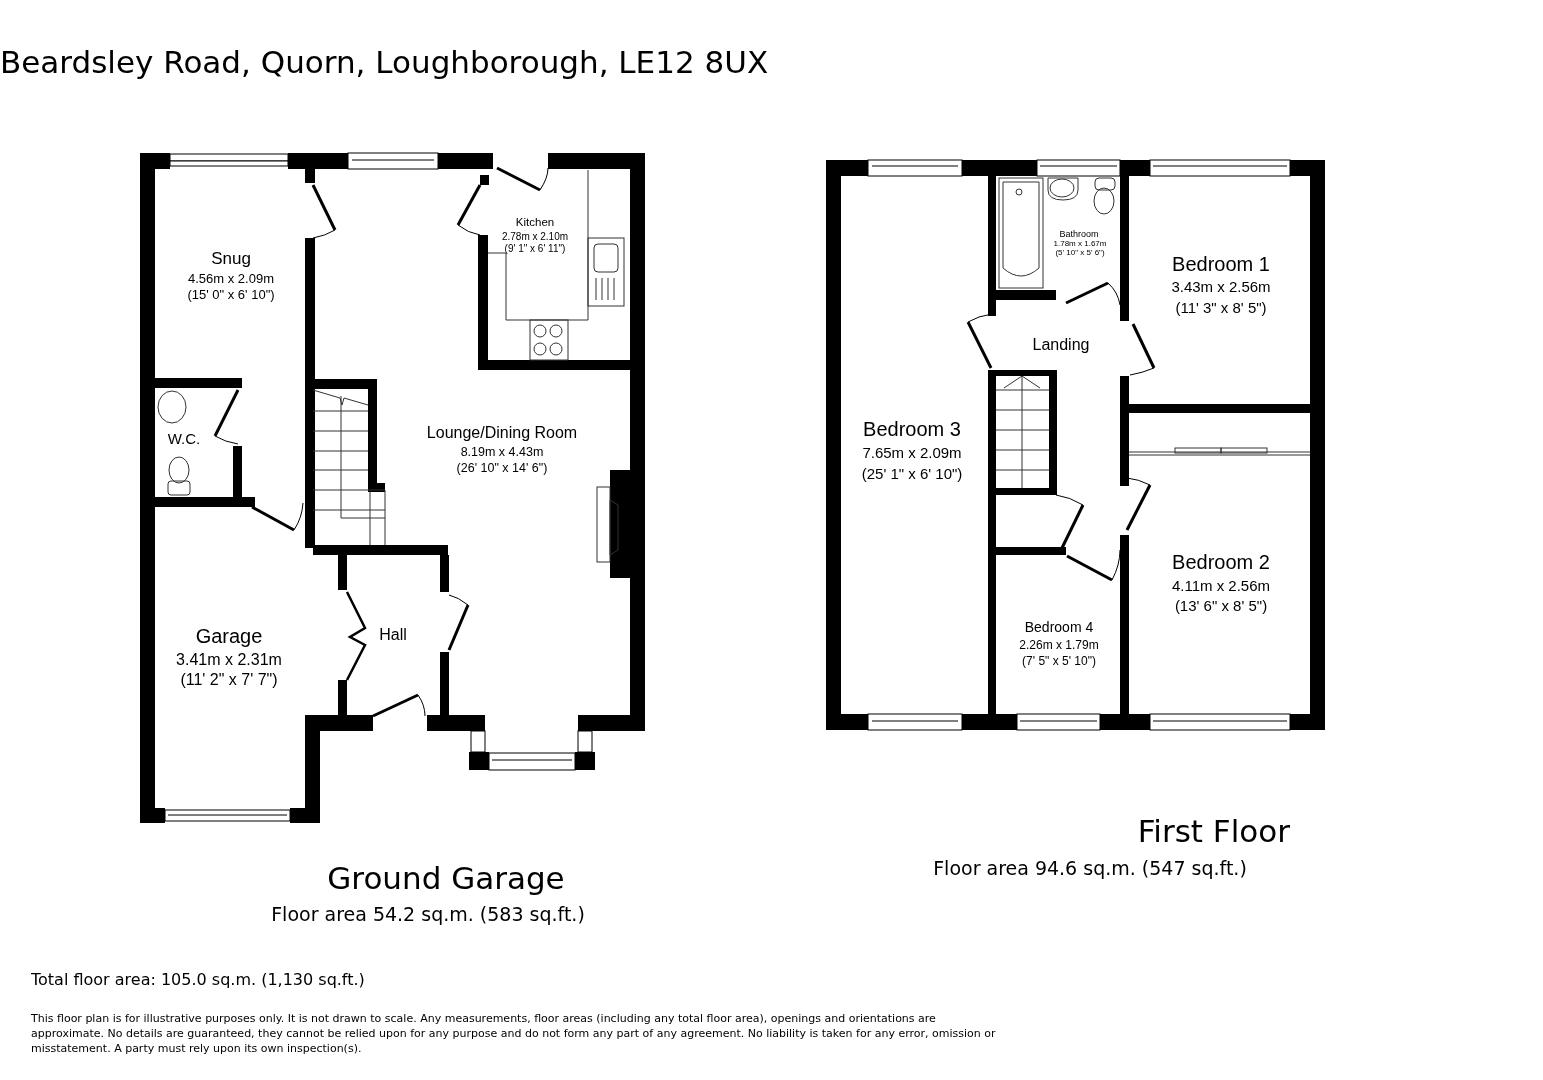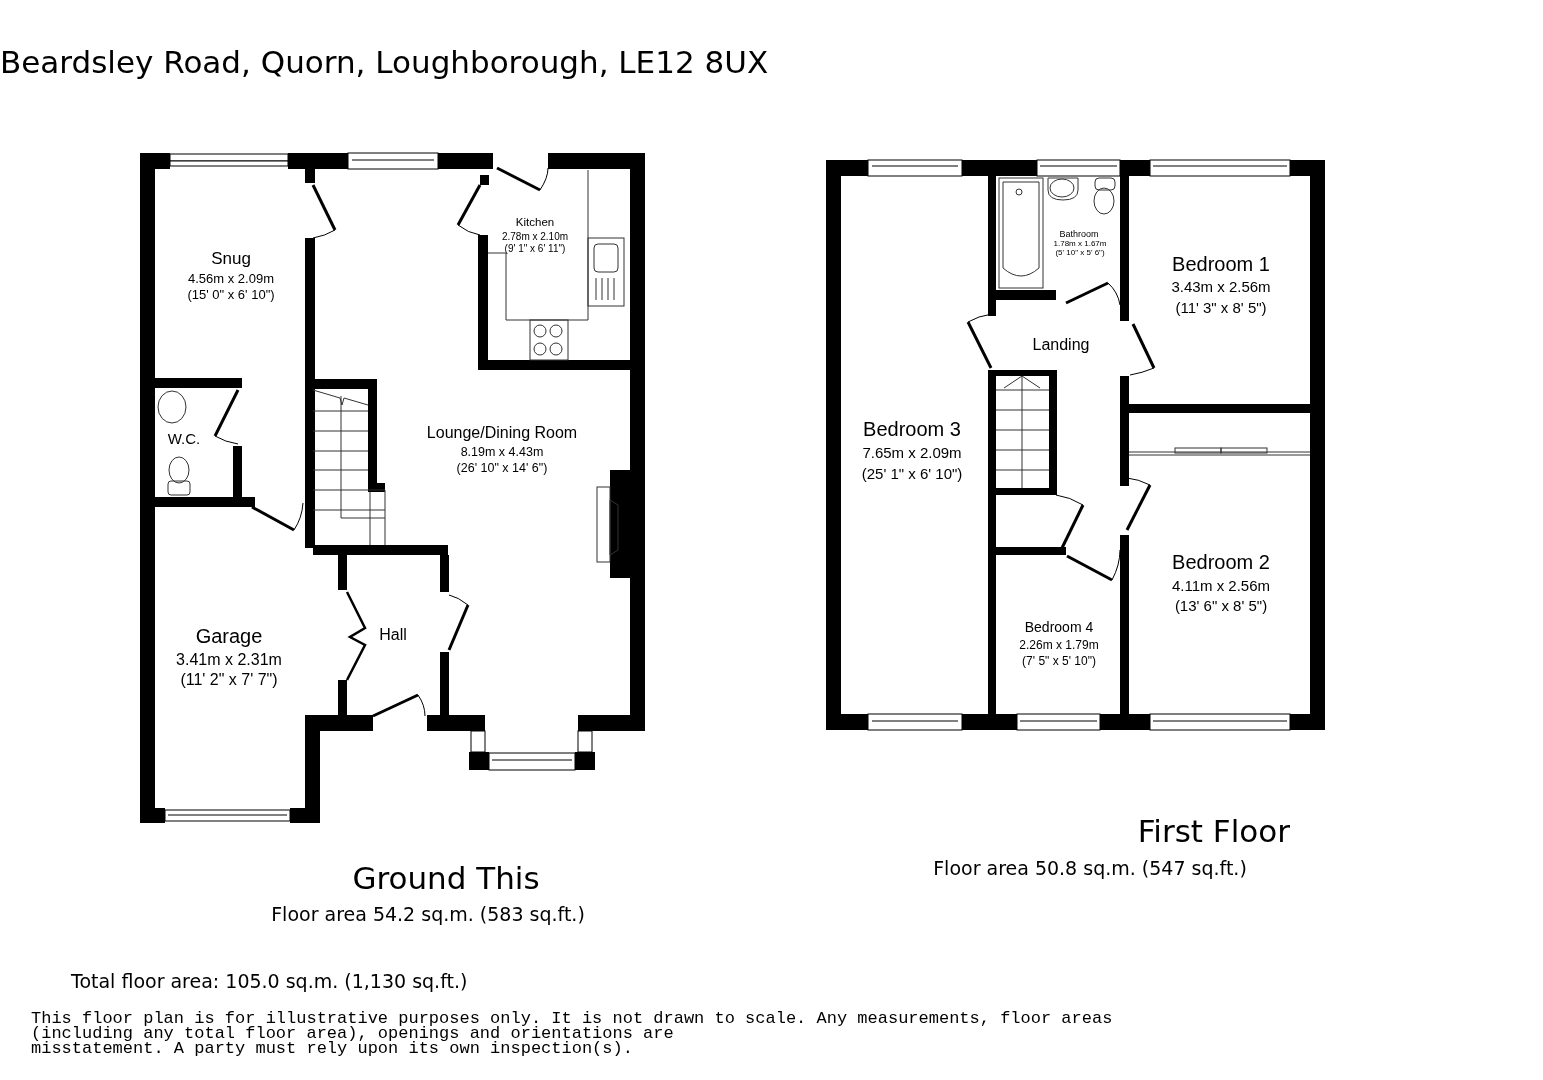--- a/index.html
+++ b/index.html
@@ -1,22 +1,22 @@
 <!DOCTYPE html>
 <html><head>
 <meta charset="utf-8">
 <style>
   html, body { margin:0; padding:0; background:#ffffff; }
   body { width:1543px; height:1080px; position:relative; overflow:hidden; font-family:"DejaVu Sans", sans-serif; color:#000; }
   .abs { position:absolute; }
   .title { left:0; width:1508px; top:44px; font-size:31px; font-family:"DejaVu Sans", sans-serif; }
   .floor-name { font-size:31px; text-align:center; }
   .floor-area { font-size:19px; text-align:center; }
-  .total { left:31px; top:970px; font-size:19px;margin-left:40px; }
-  .disclaimer { left:31px; top:1011px; width:1100px; font-size:17px; line-height:15px;font-family:Liberation Mono, monospace; }
+  .total { left:31px; top:970px; font-size:16px; }
+  .disclaimer { left:31px; top:1011px; width:1100px; font-size:11px; line-height:15px; }
   svg text { font-family:"Liberation Sans", sans-serif; fill:#000; }
   .plan { position:absolute; left:0; top:0; }
 </style>
 </head>
 <body>
 
 <div class="abs title">Beardsley Road, Quorn, Loughborough, LE12 8UX</div>
 
 <svg class="plan" width="1543" height="1080" viewBox="0 0 1543 1080">
 
@@ -255,23 +255,24 @@
       <text x="1221" y="591" font-size="15">4.11m x 2.56m</text>
       <text x="1221" y="611" font-size="15">(13' 6" x 8' 5")</text>
 
       <text x="1059" y="632" font-size="14">Bedroom 4</text>
       <text x="1059" y="649" font-size="12">2.26m x 1.79m</text>
       <text x="1059" y="665" font-size="12">(7' 5" x 5' 10")</text>
     </g>
   </g>
 </svg>
 
-<div class="abs floor-name" style="left:246px; width:400px; top:860px;">Ground This</div>
+<div class="abs floor-name" style="left:246px; width:400px; top:860px;">Ground Garage</div>
 <div class="abs floor-area" style="left:228px; width:400px; top:903px;">Floor area 54.2 sq.m. (583 sq.ft.)</div>
 
 <div class="abs floor-name" style="left:890px; width:400px; top:813px;text-align:right;">First Floor</div>
-<div class="abs floor-area" style="left:890px; width:400px; top:857px;">Floor area 50.8 sq.m. (547 sq.ft.)</div>
+<div class="abs floor-area" style="left:890px; width:400px; top:857px;">Floor area 94.6 sq.m. (547 sq.ft.)</div>
 
 <div class="abs total">Total floor area: 105.0 sq.m. (1,130 sq.ft.)</div>
 <div class="abs disclaimer">
   <div>This floor plan is for illustrative purposes only. It is not drawn to scale. Any measurements, floor areas (including any total floor area), openings and orientations are</div>
+  <div>approximate. No details are guaranteed, they cannot be relied upon for any purpose and do not form any part of any agreement. No liability is taken for any error, omission or</div>
   <div>misstatement. A party must rely upon its own inspection(s).</div>
 </div>
 
 </body></html>

